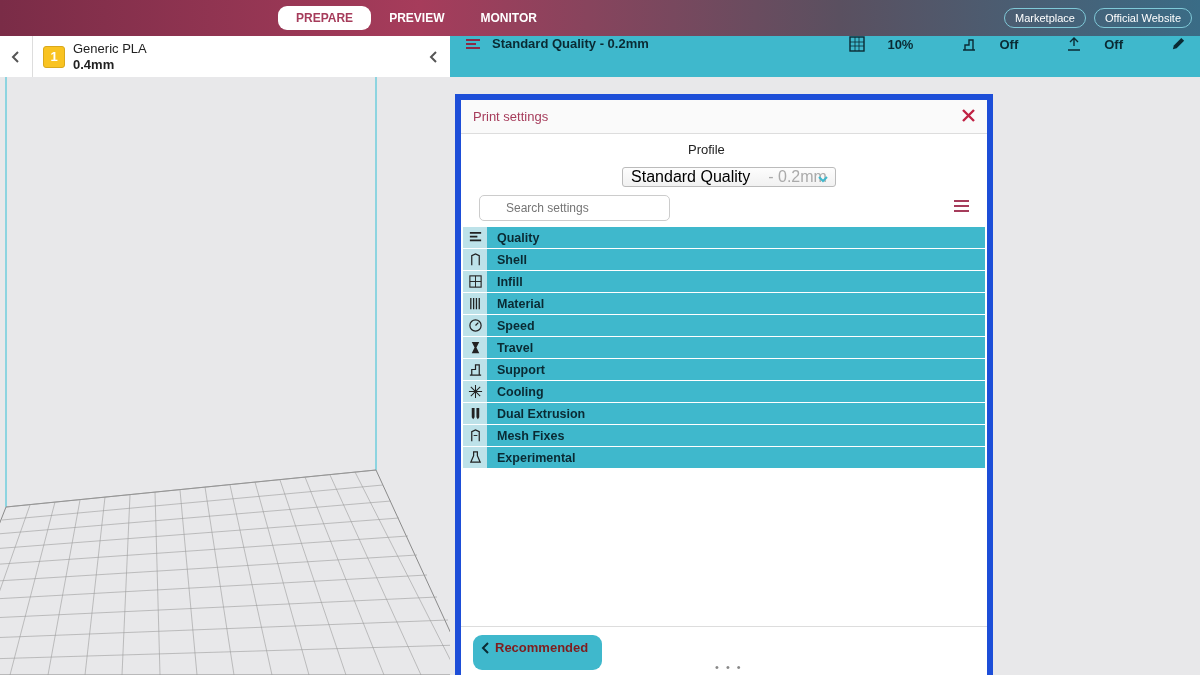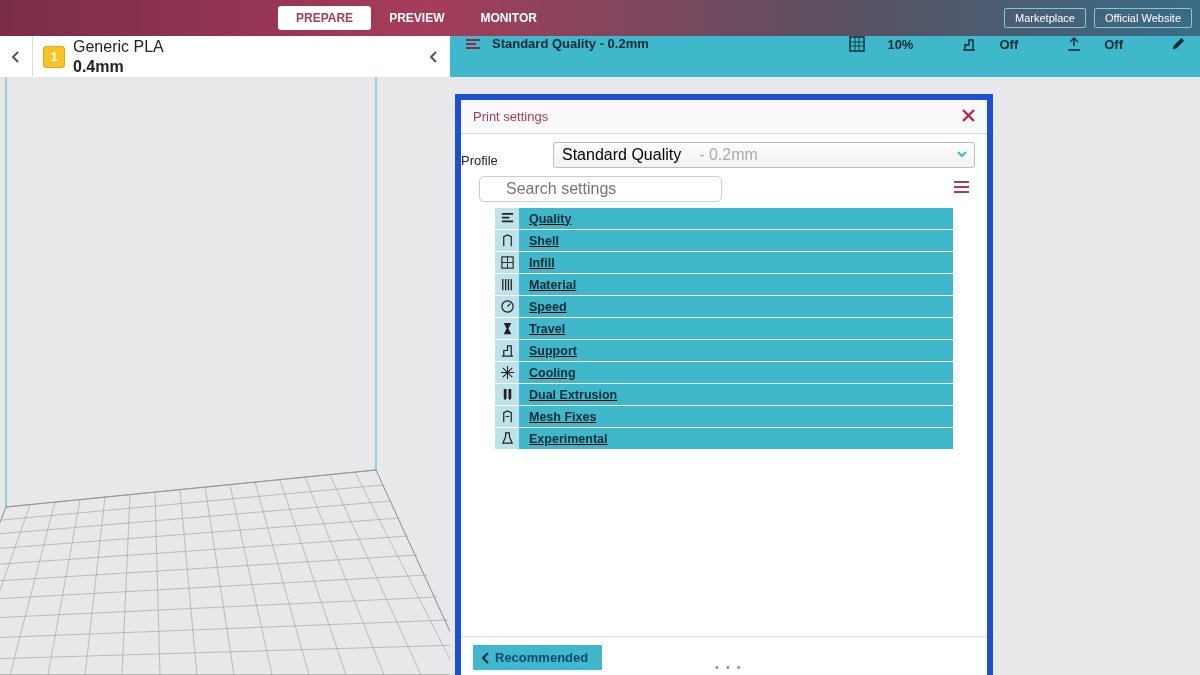--- a/index.html
+++ b/index.html
@@ -21,36 +21,36 @@
   .topbar-tabs {
     margin-left: 270px;
     display: flex; gap: 0;
   }
   .topbar-tab {
     padding: 5px 18px;
     font-size: 12px;
     font-weight: 600;
     color: #fff;
     cursor: pointer;
-    border-radius: 3px;
+    border-radius: 9px;
   }
   .topbar-tab.active {
     background: #fff;
     color: #a63c5b;
   }
   .topbar-right {
     margin-left: auto;
     display: flex; gap: 8px;
   }
   .topbar-link {
     border: 1px solid #7fc9d8;
     padding: 3px 10px;
     font-size: 11px;
     color: #fff;
-    border-radius: 2px;
+    border-radius: 10px;
     cursor: pointer;
   }
 
   
   .secondbar {
     height: 41px;
     display: flex;
     background: #fff;
   }
   .secondbar-left {
@@ -69,21 +69,21 @@
     padding: 0 10px;
     border-left: 1px solid #ddd;
     height: 100%;
   }
   .badge-ico {
     width: 22px; height: 22px; background: #f9c321;
     border-radius: 3px; display: flex; align-items: center; justify-content: center;
     color: #fff; font-weight: bold; font-size: 13px;
     border: 1px solid #d9a81b;
   }
-  .material-text { font-size: 16px; line-height: 1.2; color: #222; }
+  .material-text { font-size: 13px; line-height: 1.2; color: #222; }
   .material-text .sub { font-weight: 600; }
 
   .secondbar-right {
     flex: 1;
     background: #3fb8cc;
     display: flex;
     align-items: flex-start;
     color: #fff;
     font-size: 13px;
   }
@@ -133,23 +133,24 @@
     display: flex; align-items: center;
     padding: 0 12px;
     background: #fafafa;
   }
   .panel-title { color: #a63c5b; font-size: 13px; font-weight: 500; }
   .panel-close {
     margin-left: auto; color: #c02244; font-weight: bold;
     font-size: 18px; cursor: pointer;
   }
   .profile-row {
-    display: flex; align-items: flex-end;
-    padding: 8px 12px 8px 0;
+    display: flex; align-items: center;
+    padding: 8px 12px 8px 22px;
     gap: 10px;
+    flex-direction: column;
   }
   .profile-label { font-size: 13px; color: #222; width: 82px; }
   .profile-select {
     flex: 1;
     border: 1px solid #bbb;
     border-radius: 3px;
     height: 26px;
     display: flex; align-items: center;
     padding: 0 8px;
     font-size: 16px;
@@ -165,41 +166,40 @@
   .search-row {
     display: flex; align-items: center; gap: 10px;
     padding: 0 18px 6px 18px;
   }
   .search-input {
     flex: 1;
     border: 1px solid #ccc;
     border-radius: 5px;
     height: 26px;
     padding: 0 8px 0 26px;
-    font-size: 16px;
+    font-size: 12px;
     color: #888;
     position: relative;
     background: #fff;
   }
   .search-wrap {
     flex: 1; position: relative;
   }
   .search-wrap .mag {
     position: absolute; left: 8px; top: 5px; color: #888; font-size: 13px;
   }
   .hamburger {
     color: #a63c5b;
     font-size: 16px;
     cursor: pointer;
     line-height: 1;
   }
 
   .categories {
-    padding: 0 34px;
-    text-decoration: underline;
+    padding: 0 2px;
   }
   .category {
     background: #3fb8cc;
     height: 21px;
     display: flex; align-items: center;
     margin-bottom: 1px;
     cursor: pointer;
   }
   .cat-iconbox {
     width: 24px; height: 100%;
@@ -214,25 +214,25 @@
     padding-left: 10px;
   }
 
   .panel-footer {
     margin-top: auto;
     border-top: 1px solid #ddd;
     padding: 8px 12px;
   }
   .recommended-btn {
     background: #3fb8cc;
-    color: #0c4a6e;
+    color: #7f1d1d;
     font-weight: 600;
     font-size: 13px;
-    padding: 5px 14px 5px 8px;
-    border-radius: 1px;
+    padding: 5px 14px 15px 8px;
+    border-radius: 9px;
     display: inline-flex; align-items: center; gap: 4px;
     cursor: pointer;
   }
 
   .dots {
     position: absolute;
     left: 715px; bottom: 2px;
     color: #888; font-size: 11px; letter-spacing: 2px;
   }
 

